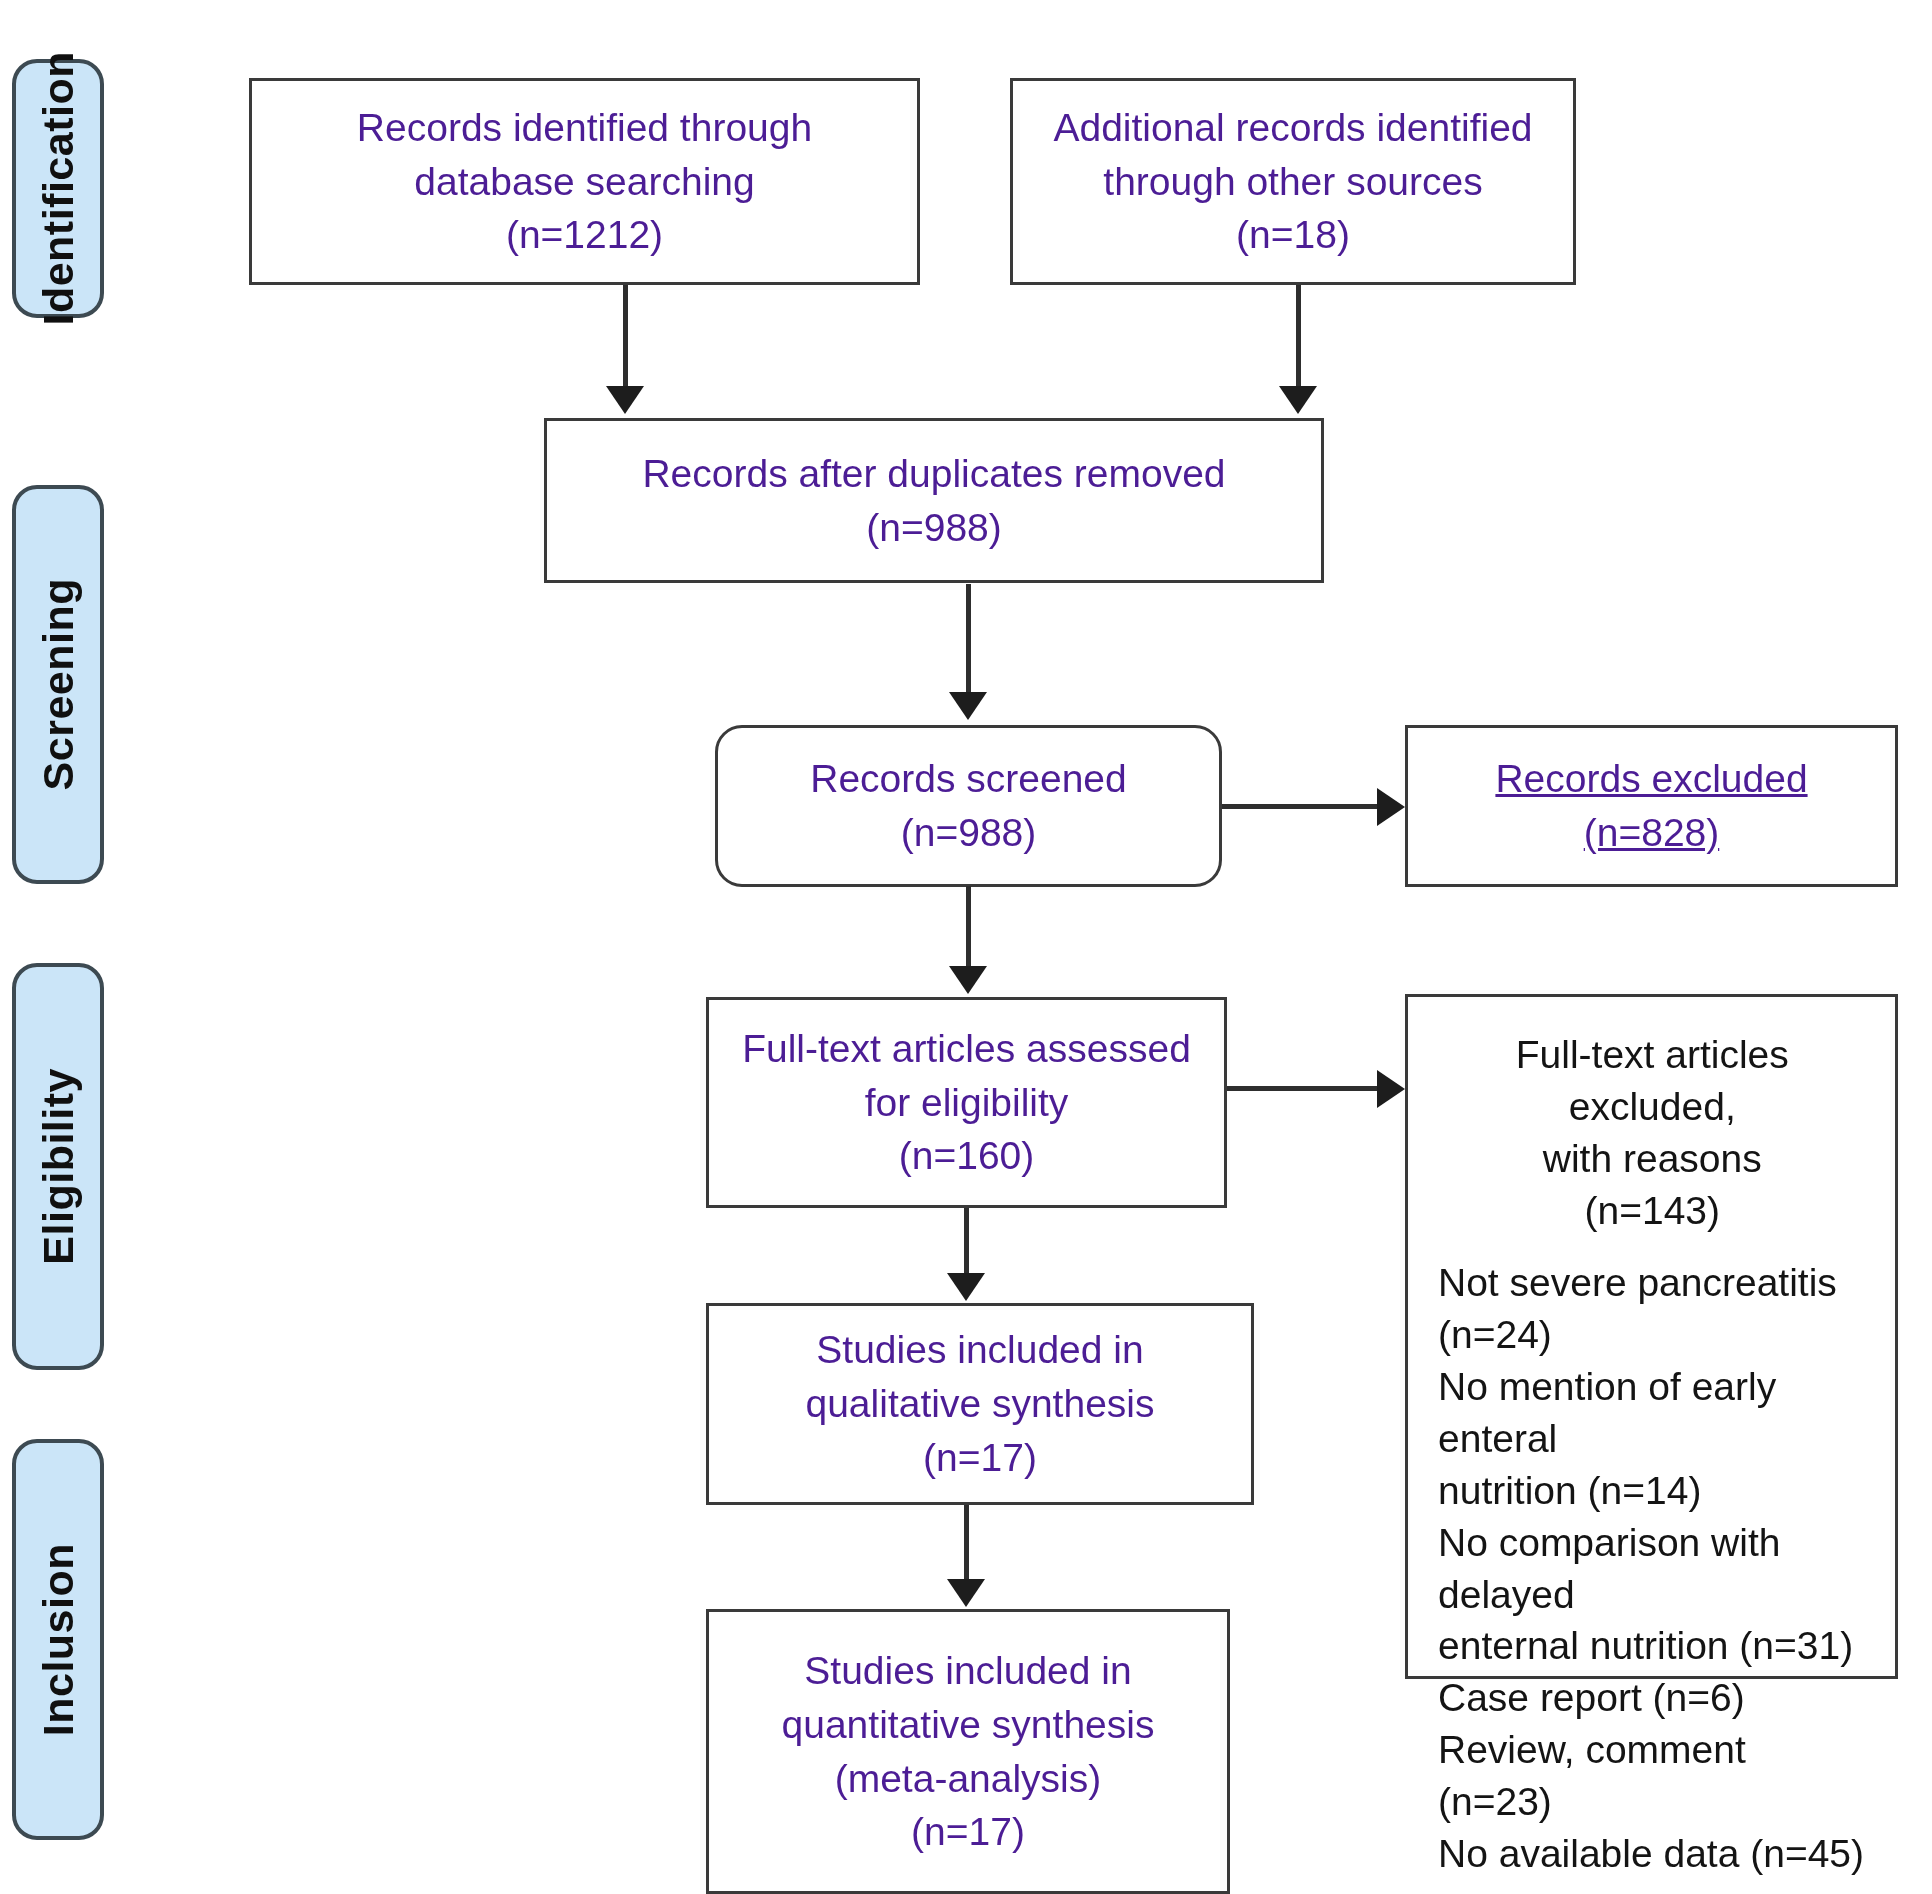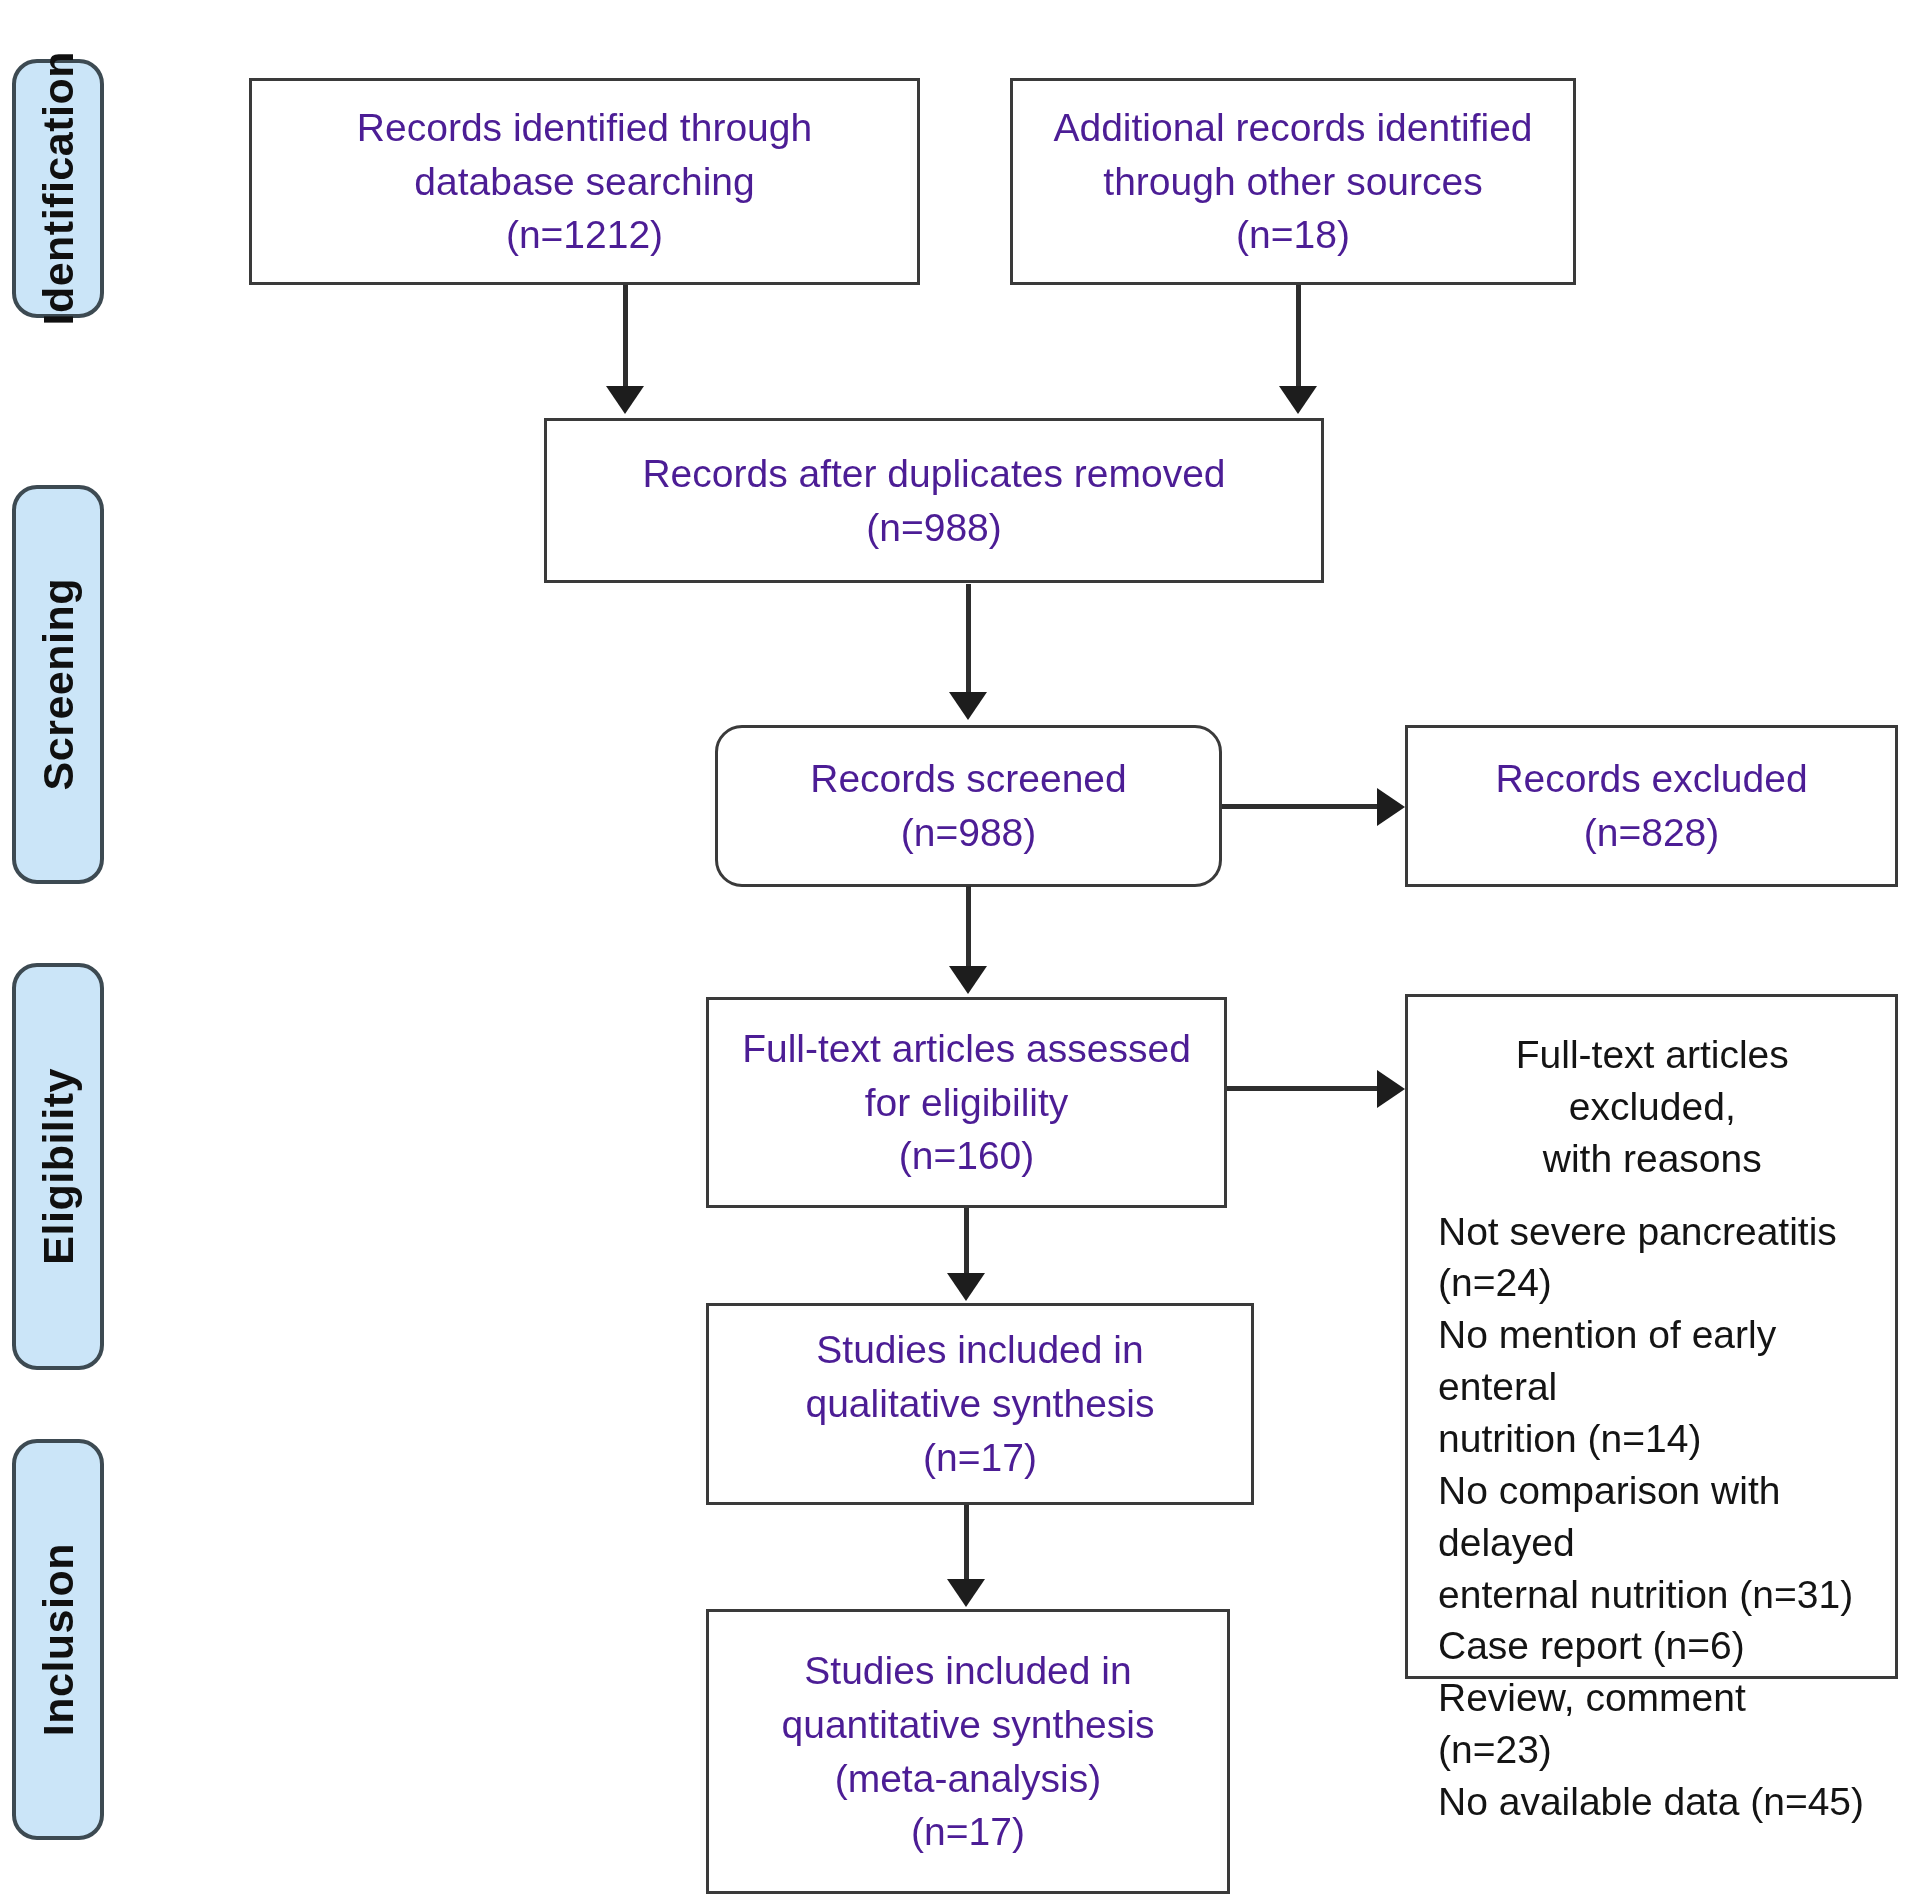--- a/index.html
+++ b/index.html
@@ -154,41 +154,42 @@
   <div class="arrow-down" style="left:949px; top:692px;"></div>
 
   <div class="flow-box" style="left:715px; top:725px; width:507px; height:162px;border-radius:27px;">
     <span class="line">Records screened</span>
     <span class="line">(n=988)</span>
   </div>
 
   <div class="h-line" style="left:1222px; top:804px; width:157px; height:4.8px;"></div>
   <div class="arrow-right" style="left:1377px; top:788px;"></div>
 
-  <div class="flow-box" style="left:1405px; top:725px; width:493px; height:162px;">
+  <div class="flow-box" style="left:1405px; top:725px; width:493px; height:162px;text-decoration:underline;">
     <span class="line">Records excluded</span>
     <span class="line">(n=828)</span>
   </div>
 
   <div class="v-line" style="left:966px; top:886px; width:4.8px; height:82px;"></div>
   <div class="arrow-down" style="left:949px; top:966px;"></div>
 
   <div class="flow-box" style="left:706px; top:997px; width:521px; height:211px;">
     <span class="line">Full-text articles assessed</span>
     <span class="line">for eligibility</span>
     <span class="line">(n=160)</span>
   </div>
 
   <div class="h-line" style="left:1227px; top:1086px; width:152px; height:4.8px;"></div>
   <div class="arrow-right" style="left:1377px; top:1070px;"></div>
 
   <div class="reasons-box" style="left:1405px; top:994px; width:493px; height:685px;">
     <div class="reasons-head">
       <span class="line">Full-text articles excluded,</span>
       <span class="line">with reasons</span>
+      <span class="line">(n=143)</span>
     </div>
     <div class="reasons-list">
       <span class="line">Not severe pancreatitis</span>
       <span class="line">(n=24)</span>
       <span class="line">No mention of early enteral</span>
       <span class="line">nutrition (n=14)</span>
       <span class="line">No comparison with delayed</span>
       <span class="line">enternal nutrition (n=31)</span>
       <span class="line">Case report (n=6)</span>
       <span class="line">Review, comment (n=23)</span>

